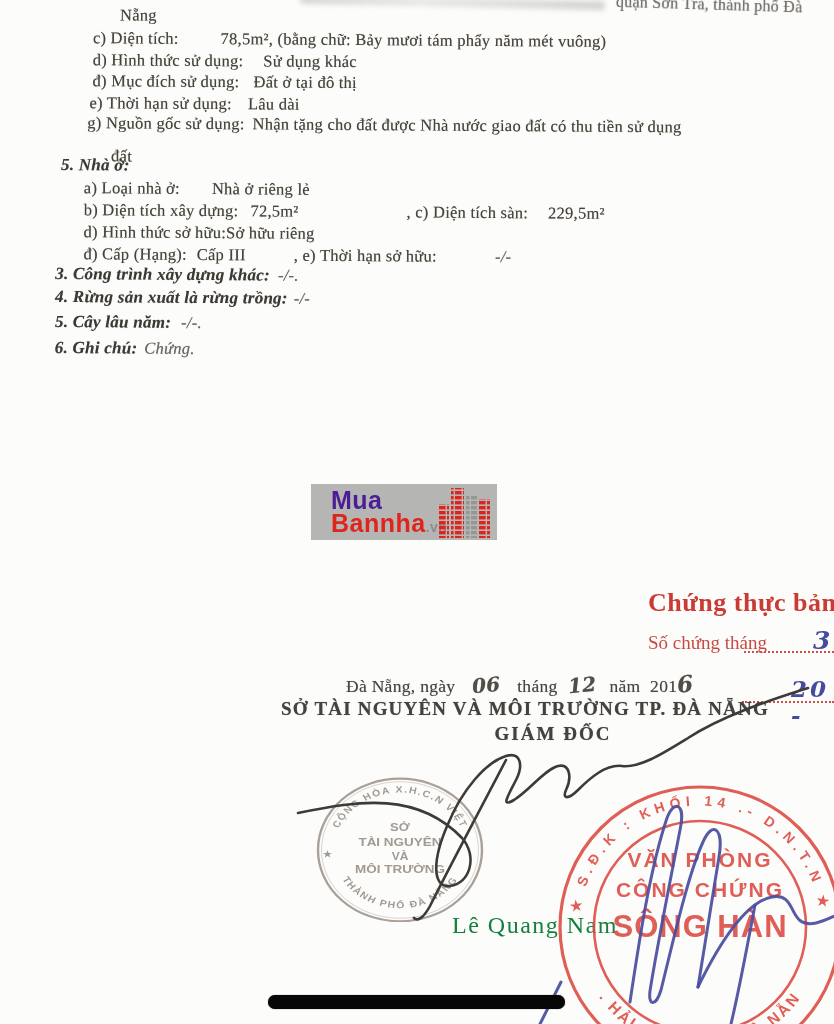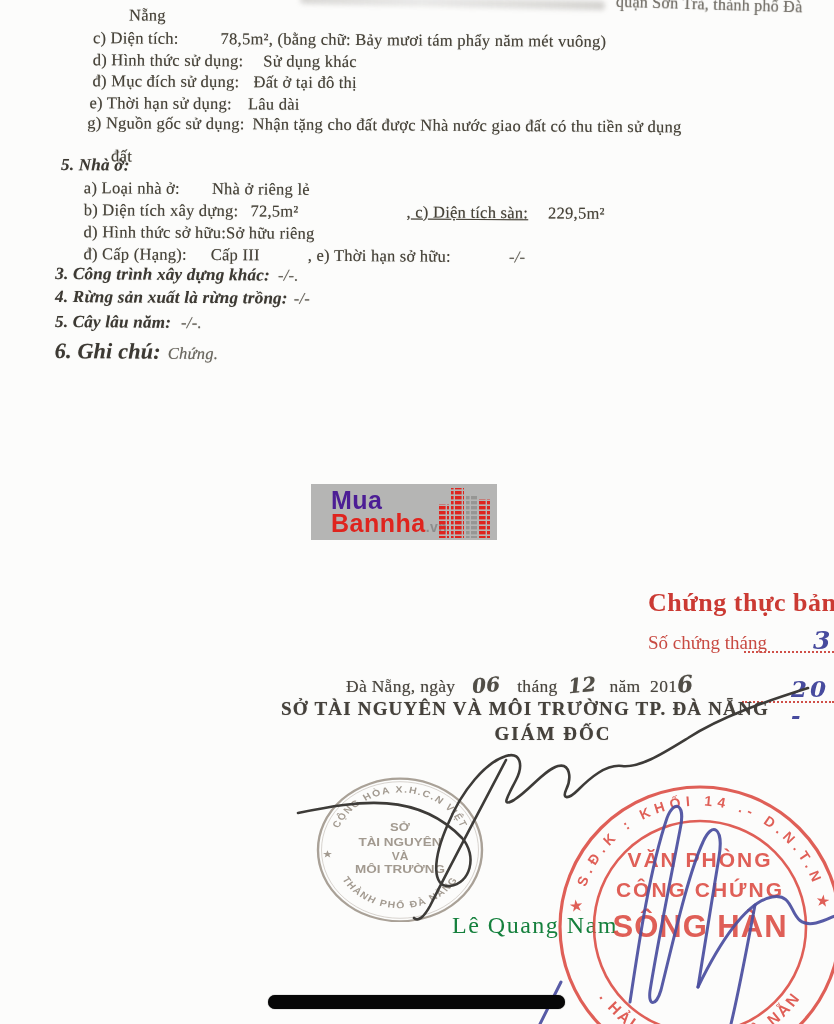--- a/index.html
+++ b/index.html
@@ -49,21 +49,21 @@
 
 <div id="page">
 
   <div class="abs smudge" style="left:300px;top:-2px;width:305px;"></div>
 
   <div class="doc-text">
 
     <div class="abs line fragment" style="left:616px;top:-11px;">
       <span>quận Sơn Trà, thành phố Đà</span>
     </div>
-    <div class="abs line" style="left:129px;top:5px;">
+    <div class="abs line" style="left:120px;top:5px;">
       <span>Nẵng</span>
     </div>
 
     <div class="abs line" style="left:93px;top:28px;">
       <span>c) Diện tích:</span><span class="val" style="margin-left:42px;">78,5m², (bằng chữ: Bảy mươi tám phẩy năm mét vuông)</span>
     </div>
     <div class="abs line" style="left:93px;top:50px;">
       <span>d) Hình thức sử dụng:</span><span class="val" style="margin-left:20px;">Sử dụng khác</span>
     </div>
     <div class="abs line" style="left:93px;top:71px;">
@@ -79,40 +79,40 @@
       <span>đất</span>
     </div>
 
     <div class="abs line bi" style="left:62px;top:155px;font-size:17px;">
       <span>5. Nhà ở:</span>
     </div>
     <div class="abs line" style="left:85px;top:178px;">
       <span>a) Loại nhà ở:</span><span class="val" style="margin-left:32px;">Nhà ở riêng lẻ</span>
     </div>
     <div class="abs line" style="left:85px;top:200px;">
-      <span>b) Diện tích xây dựng:</span><span class="val" style="margin-left:12px;">72,5m²</span><span style="margin-left:108px;text-decoration:underline;">, c) Diện tích sàn:</span><span class="val" style="margin-left:20px;">229,5m²</span>
+      <span>b) Diện tích xây dựng:</span><span class="val" style="margin-left:12px;">72,5m²</span><span style="margin-left:108px;">, c) Diện tích sàn:</span><span class="val" style="margin-left:20px;">229,5m²</span>
     </div>
     <div class="abs line" style="left:85px;top:222px;">
       <span>d) Hình thức sở hữu:</span><span class="val" style="">Sở hữu riêng</span>
     </div>
     <div class="abs line" style="left:85px;top:244px;">
-      <span>đ) Cấp (Hạng):</span><span class="val" style="margin-left:24px;">Cấp III</span><span style="margin-left:48px;">, e) Thời hạn sở hữu:</span><span class="val dash" style="margin-left:58px;">-/-</span>
+      <span>đ) Cấp (Hạng):</span><span class="val" style="margin-left:10px;">Cấp III</span><span style="margin-left:48px;">, e) Thời hạn sở hữu:</span><span class="val dash" style="margin-left:58px;">-/-</span>
     </div>
 
     <div class="abs line" style="left:57px;top:264px;">
       <span class="bi" style="font-size:17px;">3. Công trình xây dựng khác:</span><span class="dash" style="margin-left:8px;">-/-.</span>
     </div>
     <div class="abs line" style="left:57px;top:287px;">
       <span class="bi" style="font-size:17px;">4. Rừng sản xuất là rừng trồng:</span><span class="dash" style="margin-left:6px;">-/-</span>
     </div>
     <div class="abs line" style="left:57px;top:312px;">
       <span class="bi" style="font-size:17px;">5. Cây lâu năm:</span><span class="dash" style="margin-left:10px;">-/-.</span>
     </div>
     <div class="abs line" style="left:57px;top:338px;">
-      <span class="bi" style="font-size:22px;">6. Ghi chú:</span><span class="dash" style="margin-left:7px;">Chứng.</span>
+      <span class="bi" style="font-size:17px;">6. Ghi chú:</span><span class="dash" style="margin-left:7px;">Chứng.</span>
     </div>
   </div>
 
   <div class="abs wm-box" style="left:311px;top:484px;">
     <div class="wm-text">
       <div class="wm-w1">Mua</div>
       <div class="wm-w2"><span>Bannha</span><span class="wm-vn">.vn</span></div>
     </div>
     <svg class="abs" style="right:4px;top:2px;" width="54" height="52" viewBox="0 0 54 52">
       <defs>

